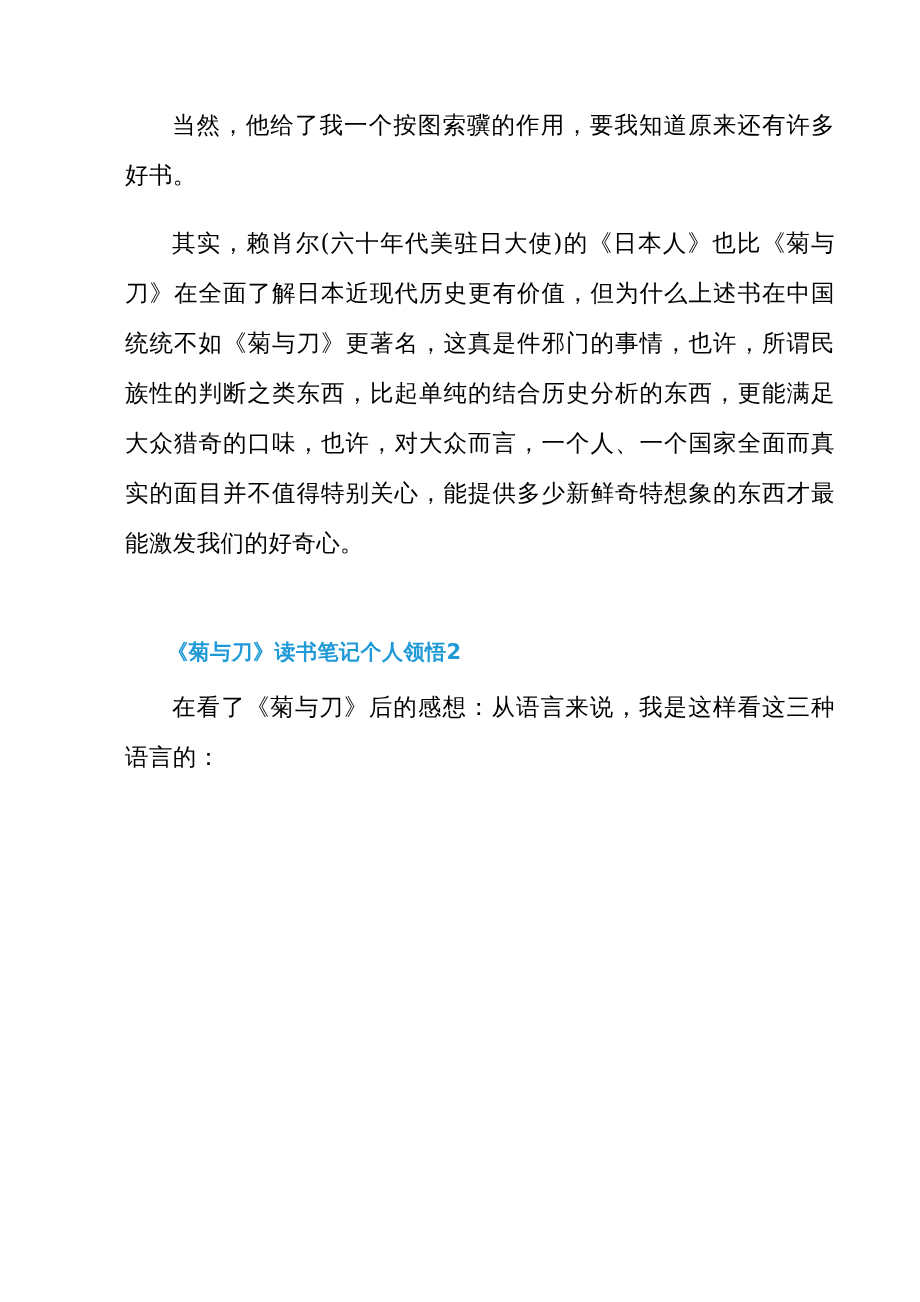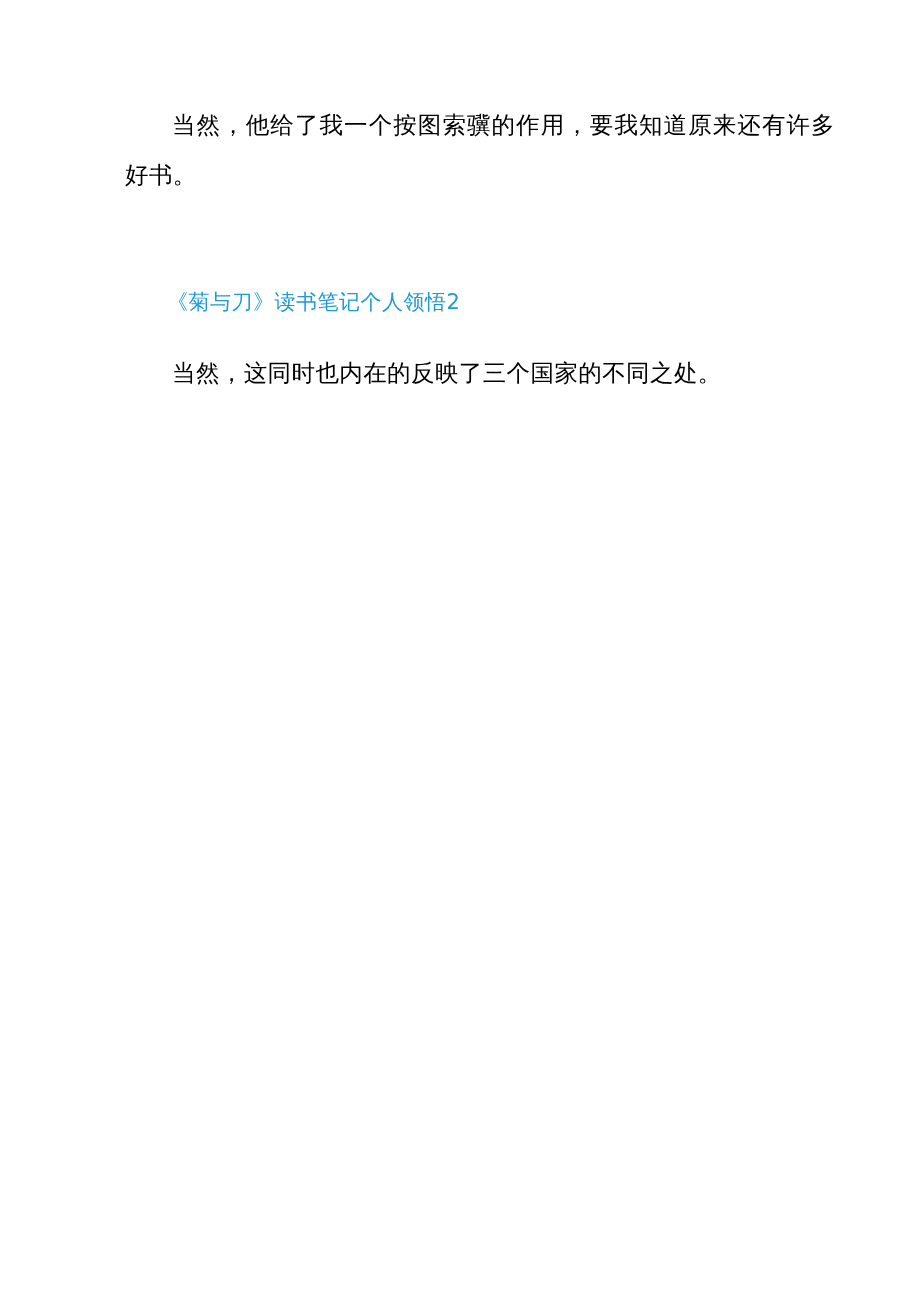--- a/index.html
+++ b/index.html
@@ -32,21 +32,21 @@
     margin: 0;
   }
   .para {
     text-indent: 2em;
   }
   .gap-large {
     height: 62px;
   }
   .heading {
     font-family: "DejaVu Sans", "Liberation Sans", sans-serif;
-    font-weight: normal;
+    font-weight: bold;
     font-size: 21px;
     color: #1f9ad6;
     text-indent: 2em;
     line-height: 44px;
     letter-spacing: 0.5px;
   }
   .list-line {
     text-indent: 2em;
     line-height: 66px;
   }
@@ -56,32 +56,33 @@
 </head>
 <body>
 
 <div class="page">
   <div class="doc-body">
 
     <p class="para">当然，他给了我一个按图索骥的作用，要我知道原来还有许多好书。</p>
 
     <div class="spacer-18"></div>
 
+    <p class="para">其实，赖肖尔(六十年代美驻日大使)的《日本人》也比《菊与刀》在全面了解日本近现代历史更有价值，但为什么上述书在中国统统不如《菊与刀》更著名，这真是件邪门的事情，也许，所谓民族性的判断之类东西，比起单纯的结合历史分析的东西，更能满足大众猎奇的口味，也许，对大众而言，一个人、一个国家全面而真实的面目并不值得特别关心，能提供多少新鲜奇特想象的东西才最能激发我们的好奇心。</p>
 
     <div class="gap-large"></div>
 
     <p class="heading">《菊与刀》读书笔记个人领悟2</p>
 
     <div class="spacer-8"></div>
 
+    <p class="para">在看了《菊与刀》后的感想：从语言来说，我是这样看这三种语言的：</p>
 
     <div class="spacer-8"></div>
 
 
     <div class="spacer-8"></div>
 
-    <p class="para">当然，这同时也内在的反映了三个国家的不同之处。</p>
 
     <div class="spacer-18"></div>
 
 
   </div>
 </div>
 
 </body></html>

